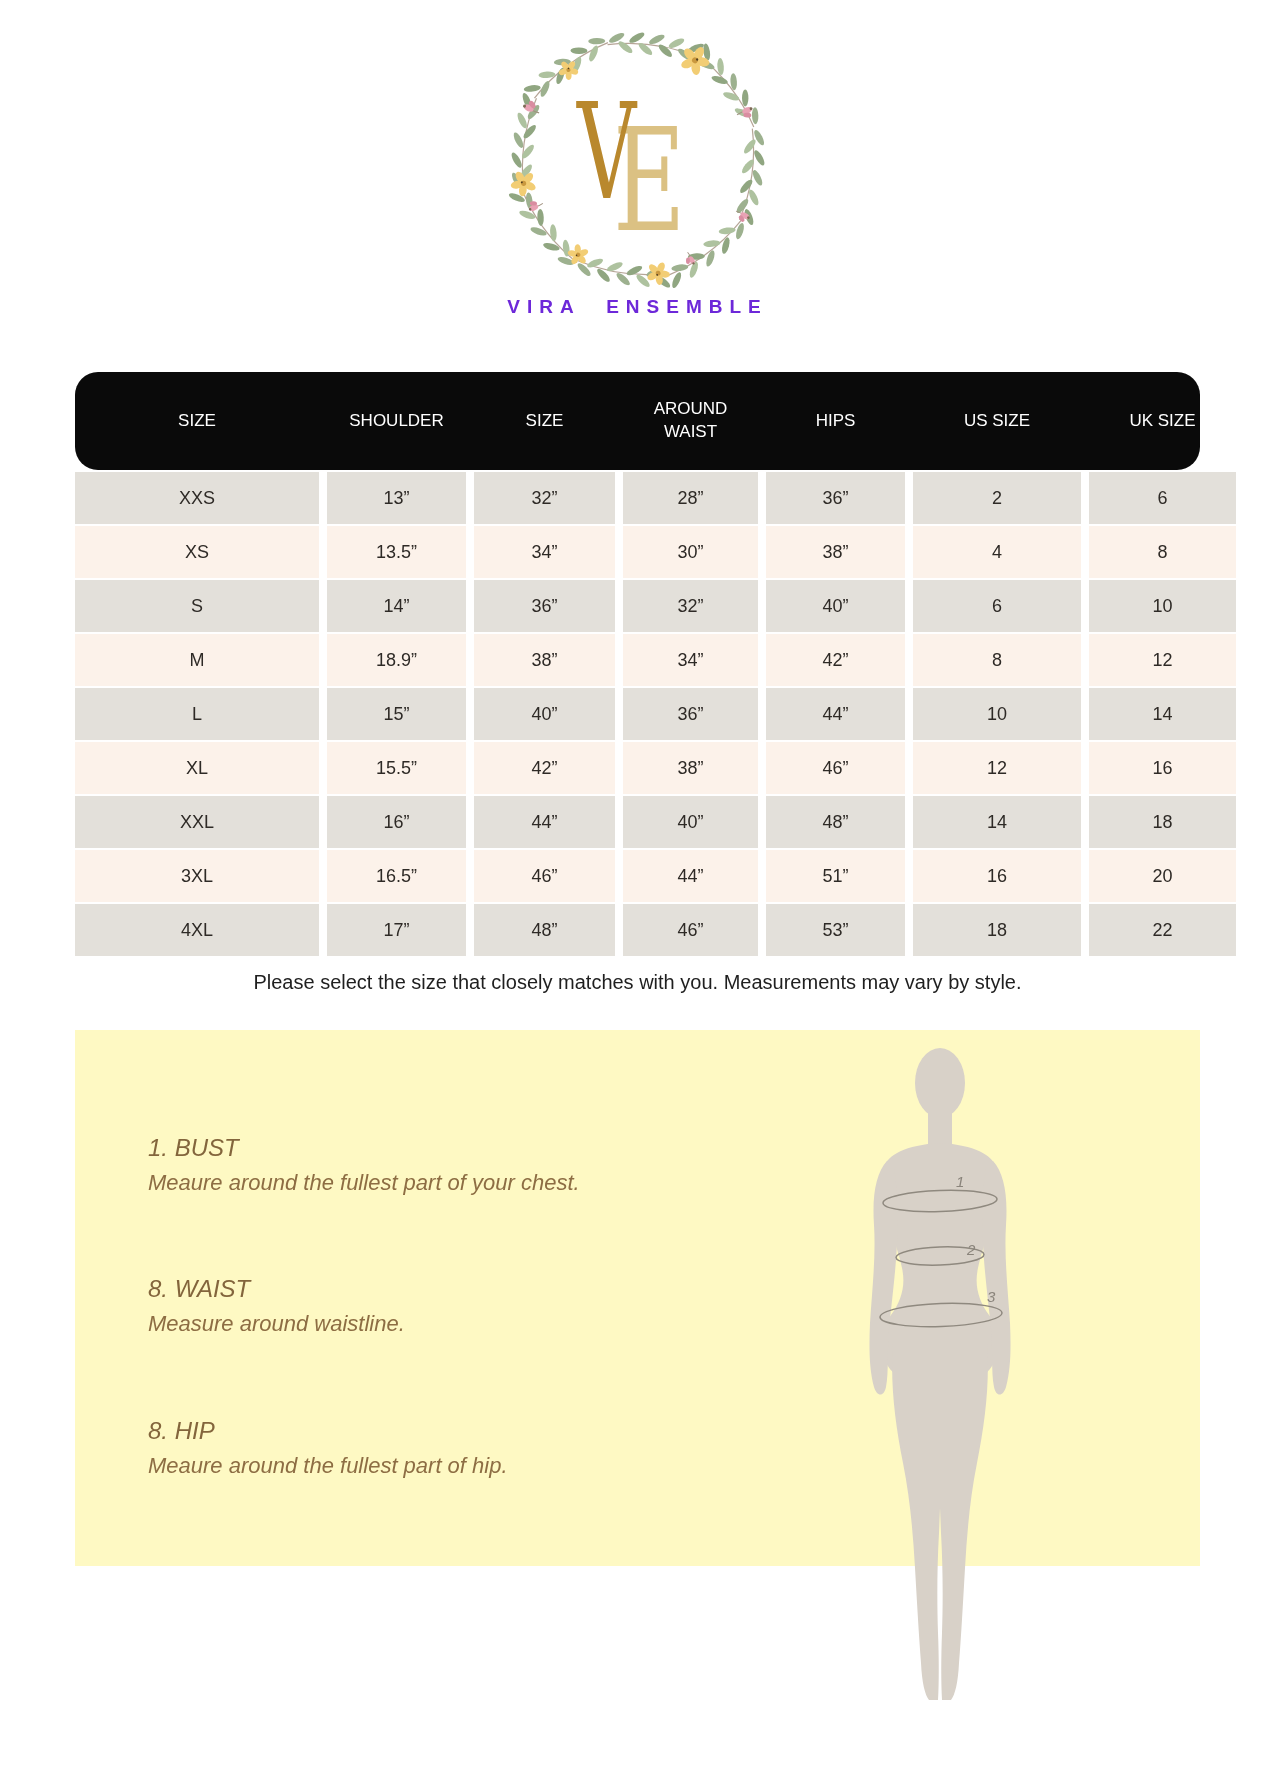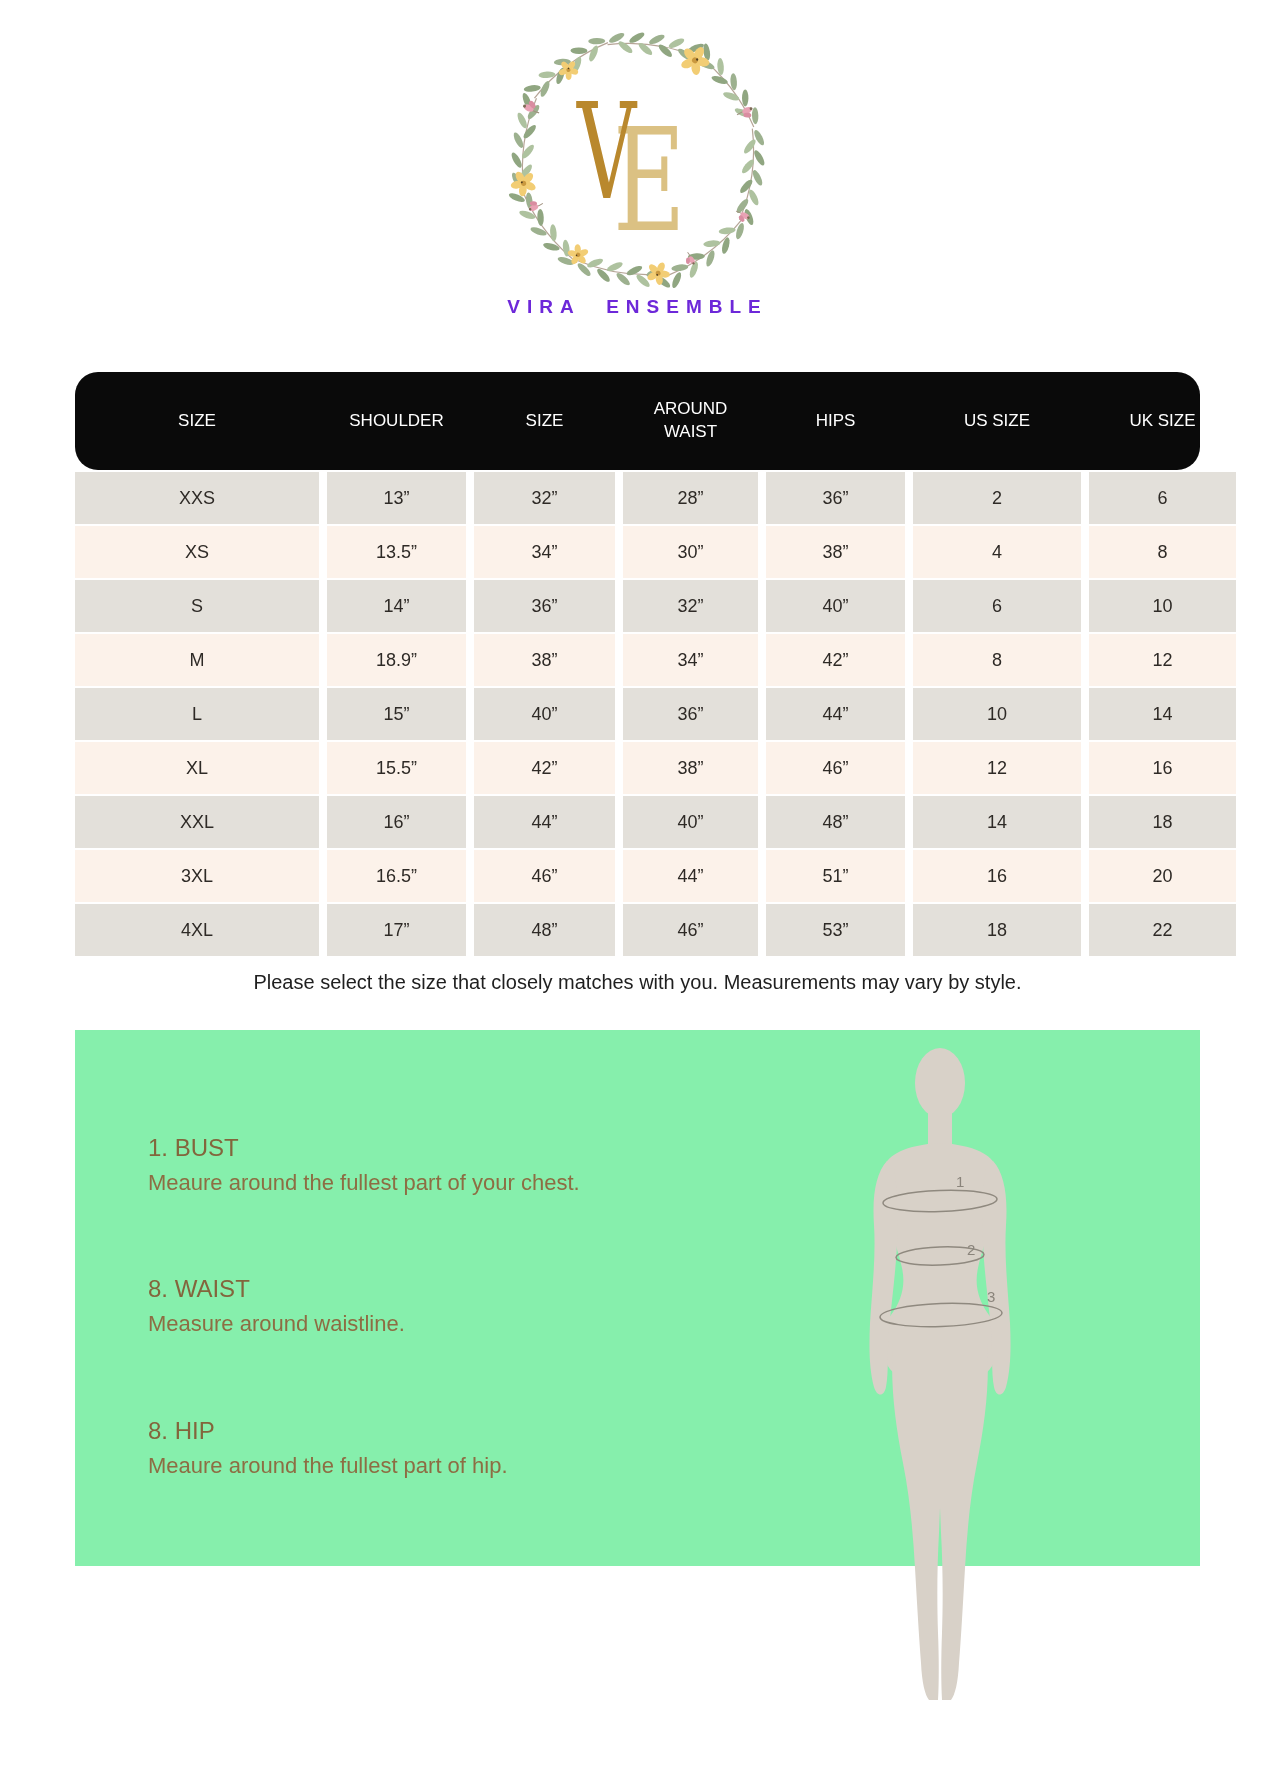--- a/index.html
+++ b/index.html
@@ -44,21 +44,21 @@
   .trow:nth-child(even) .tc { background:#fcf2ea; }
 
   .note {
     width:1125px; margin:15px auto 0; text-align:center;
     font-size:20px; color:#1f1f1f;
   }
 
   
   .panel {
     position:relative; width:1125px; height:536px;
-    margin:36px auto 0; background:#86efac;
+    margin:36px auto 0; background:#fef9c3;font-style:italic;
   }
   .guide-items { position:absolute; left:73px; top:104px; }
   .guide-item + .guide-item { margin-top:78px; }
   .guide-title { font-size:24px; color:#83653c; line-height:1.2; }
   .guide-desc  { font-size:22px; color:#8d6d43; line-height:1.3; margin-top:6px; }
   .figure { position:absolute; left:765px; top:13px; width:200px; height:660px; }
 </style>
 </head>
 <body>
 

